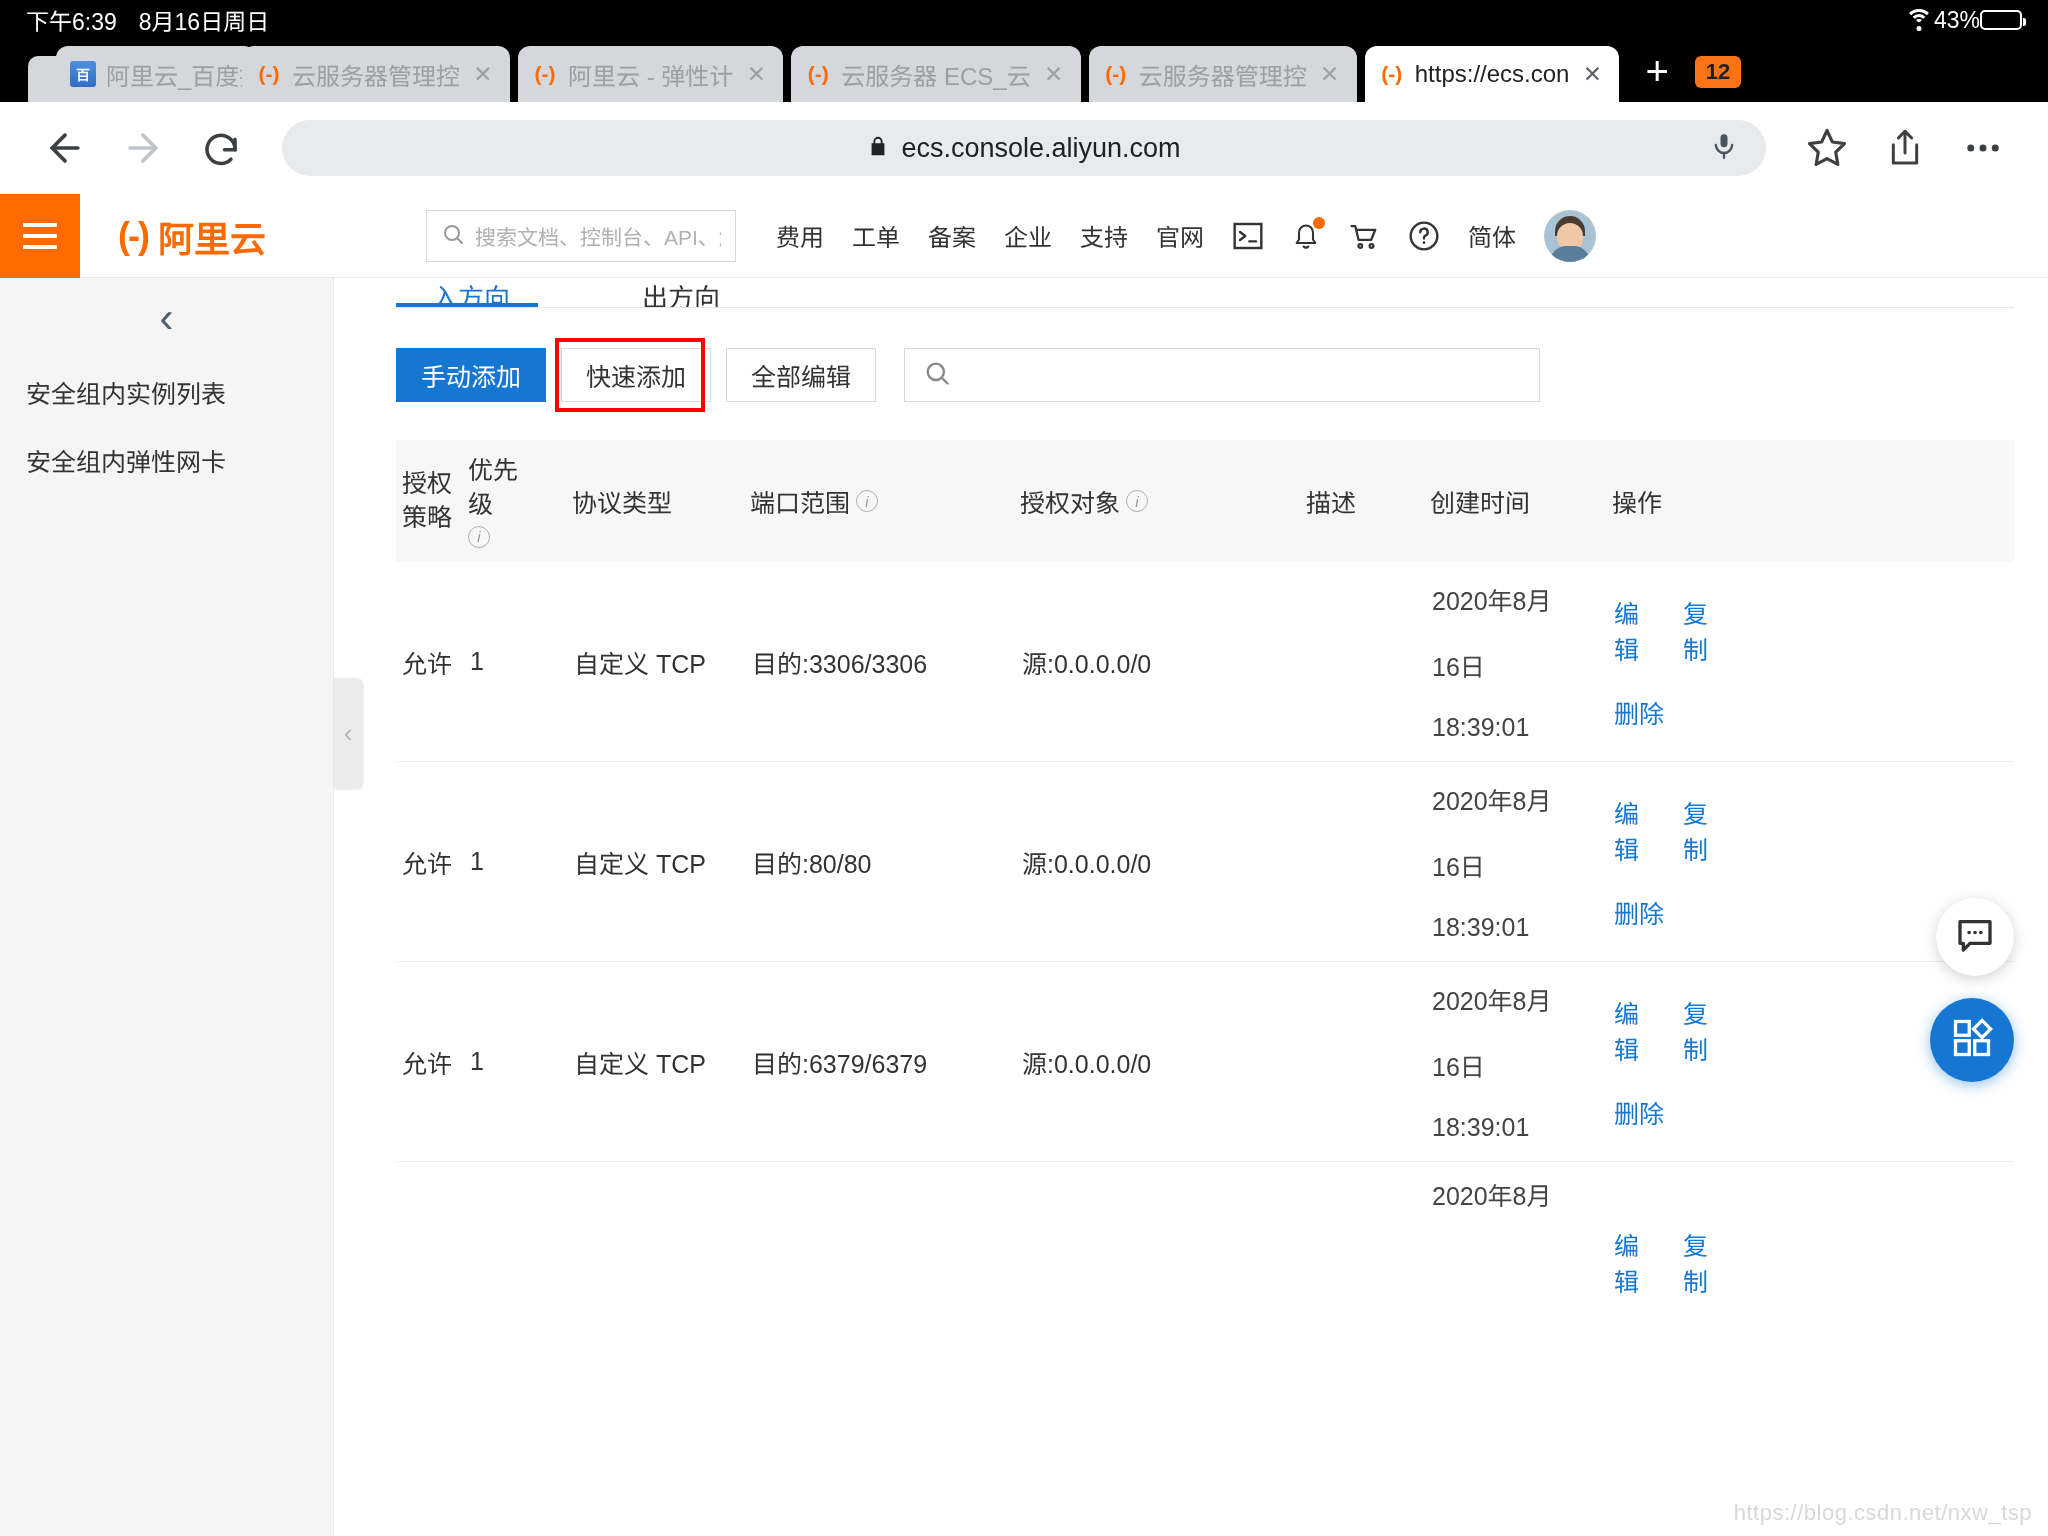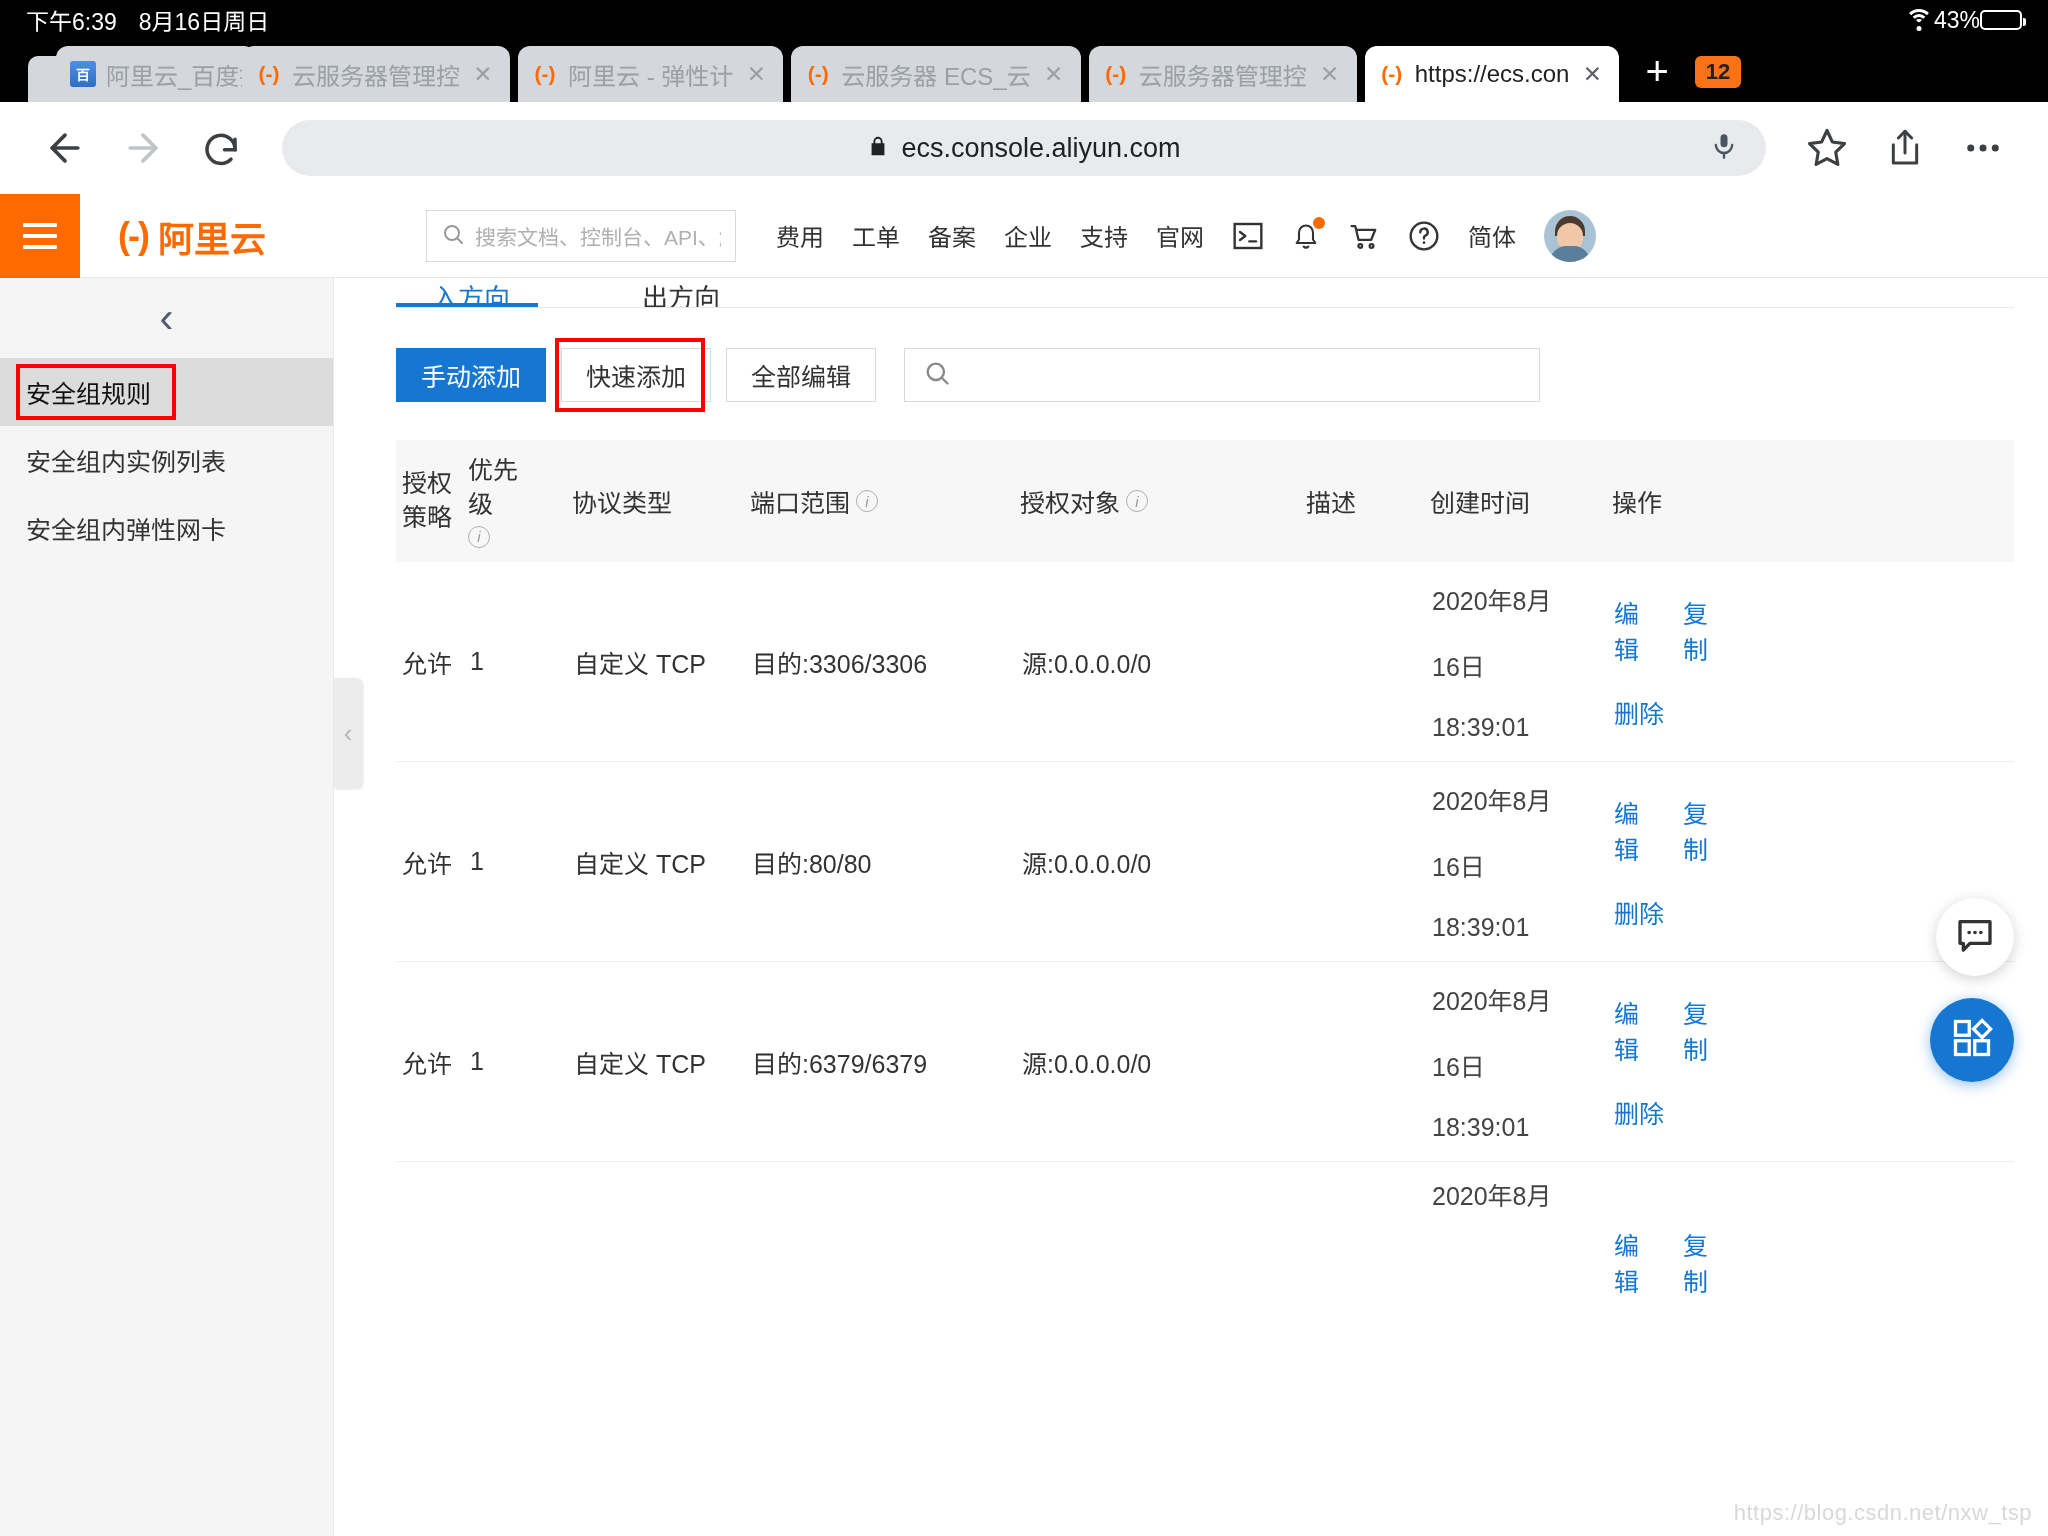--- a/index.html
+++ b/index.html
@@ -464,24 +464,20 @@
   </div>
 </div>
 
 <div class="page">
 
   <div class="sidebar">
     <div class="collapse-row">
       <span class="chev-left">‹</span>
     </div>
 
-    <div class="menu-item active">
-      <span>安全组规则</span>
-      <span class="menu-hl"></span>
-    </div>
     <div class="menu-item">
       <span>安全组内实例列表</span>
     </div>
     <div class="menu-item">
       <span>安全组内弹性网卡</span>
     </div>
   </div>
 
   <div class="content">
 

